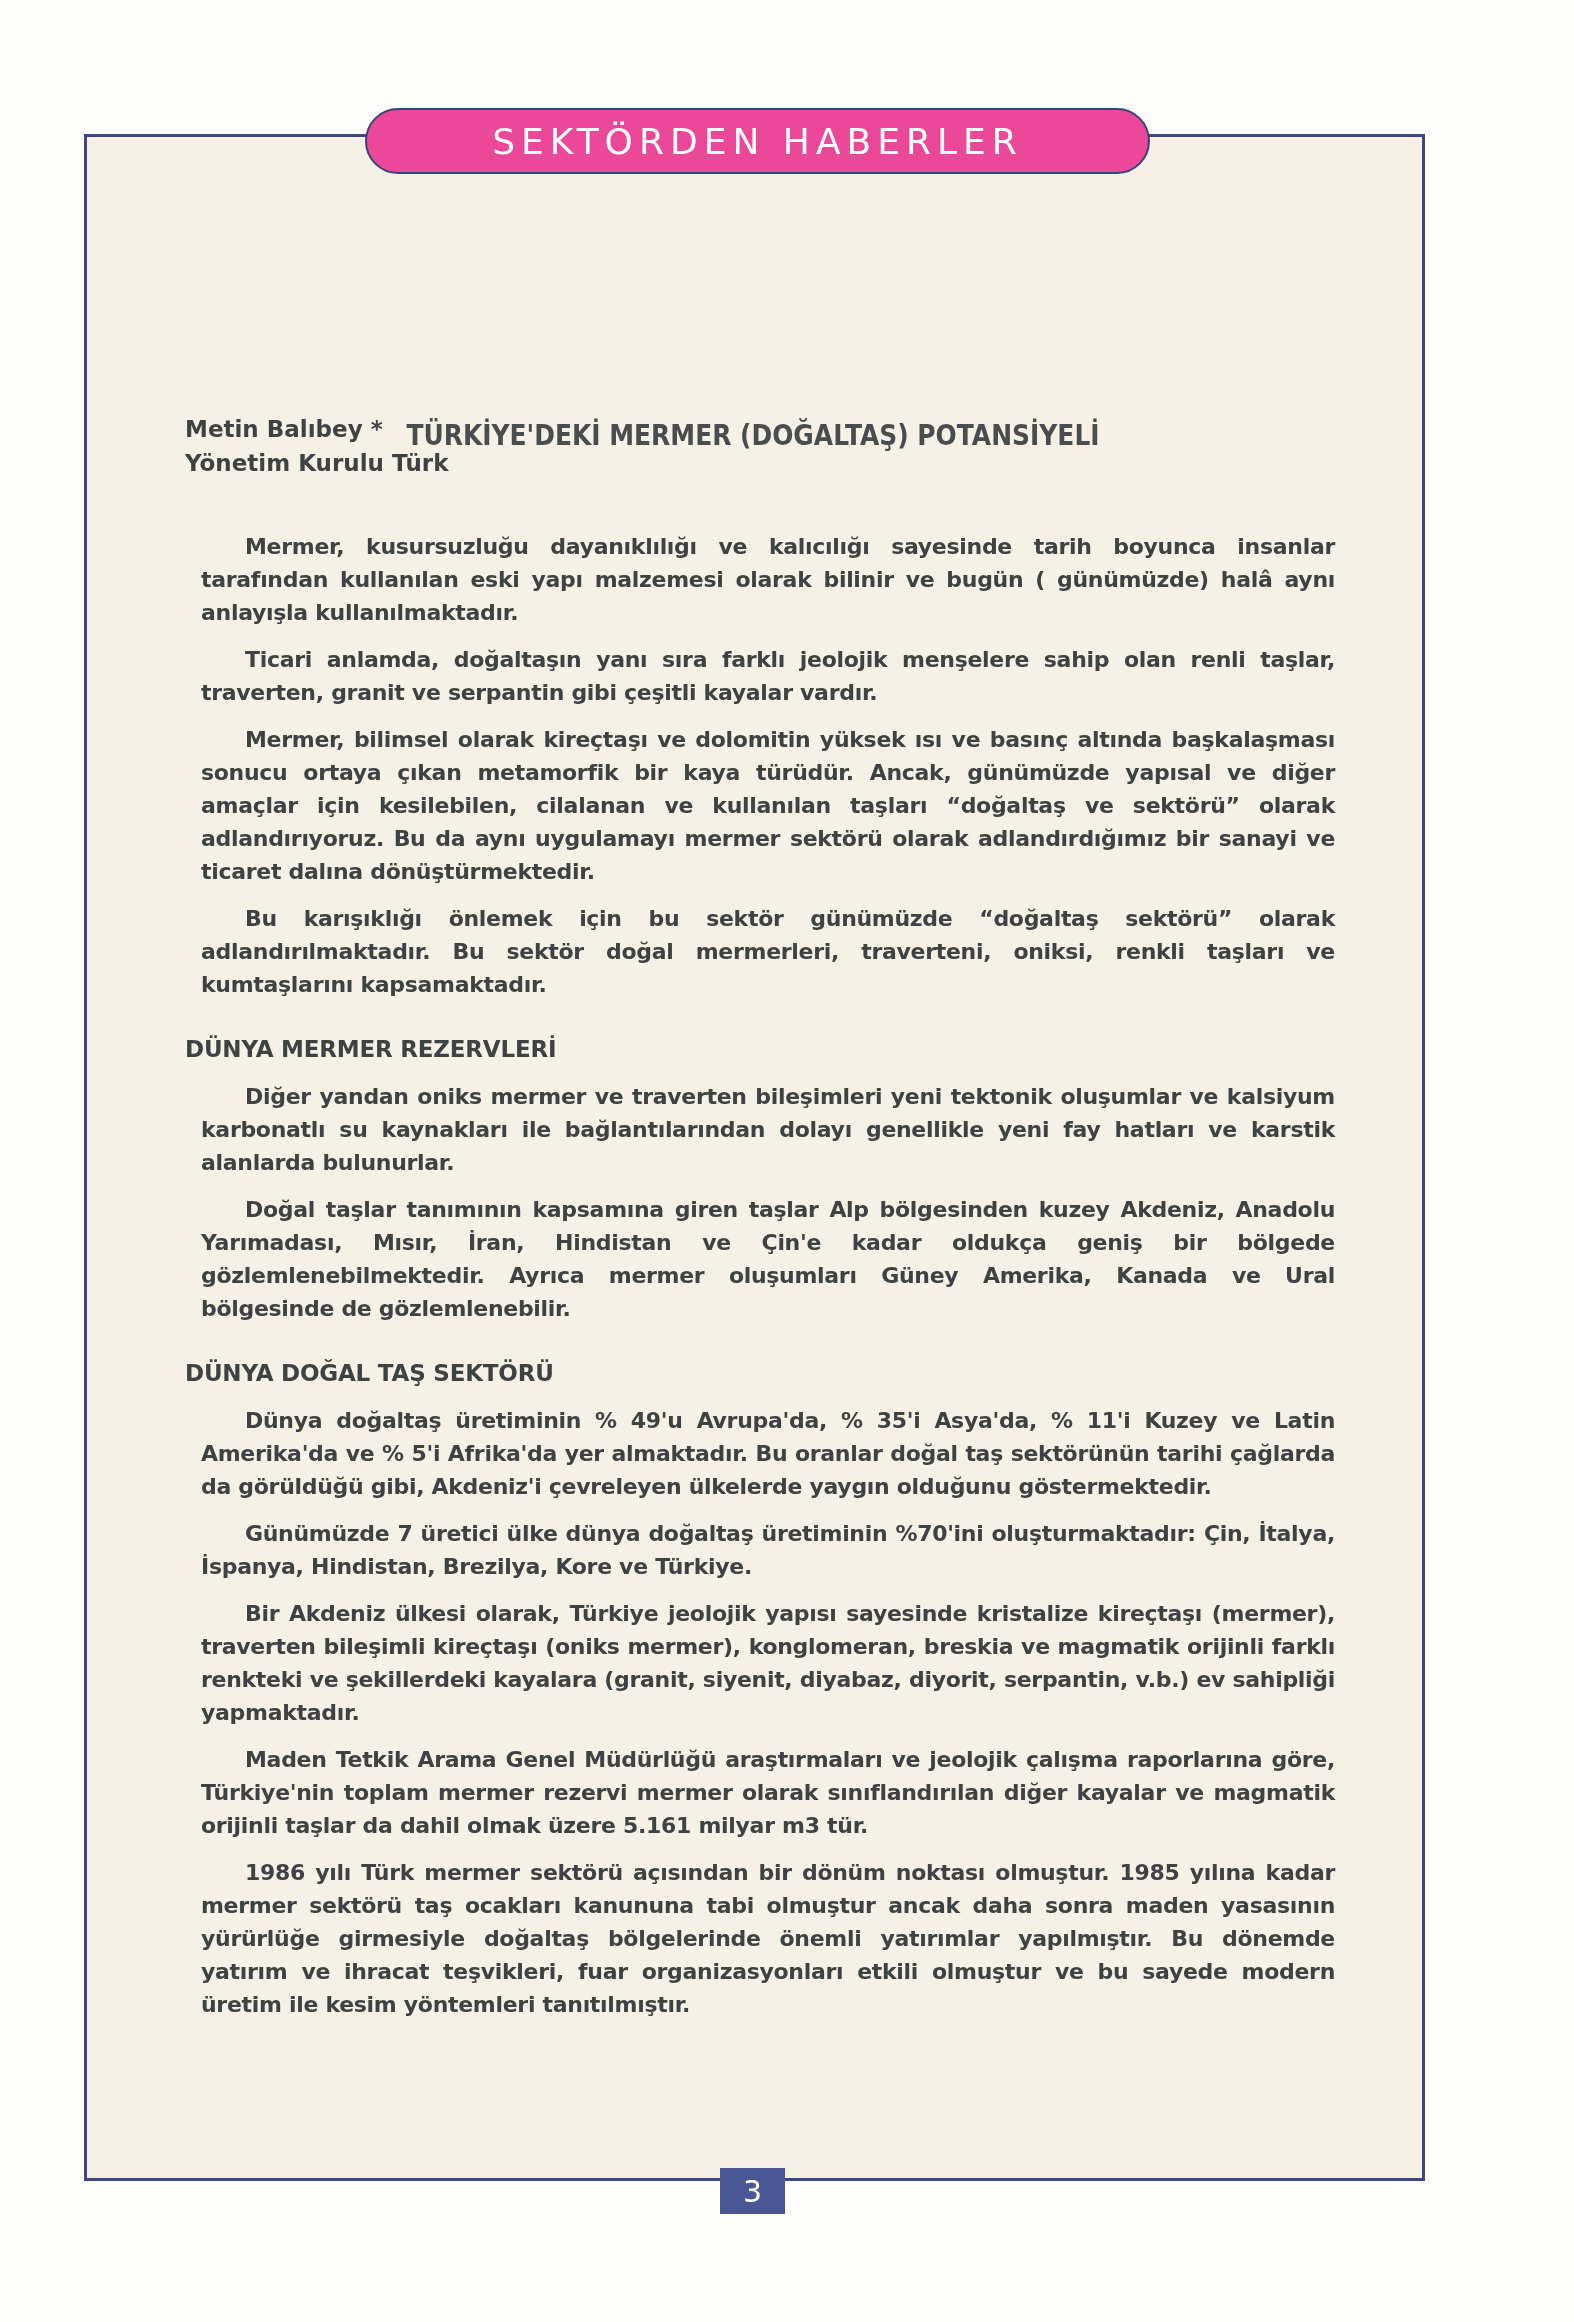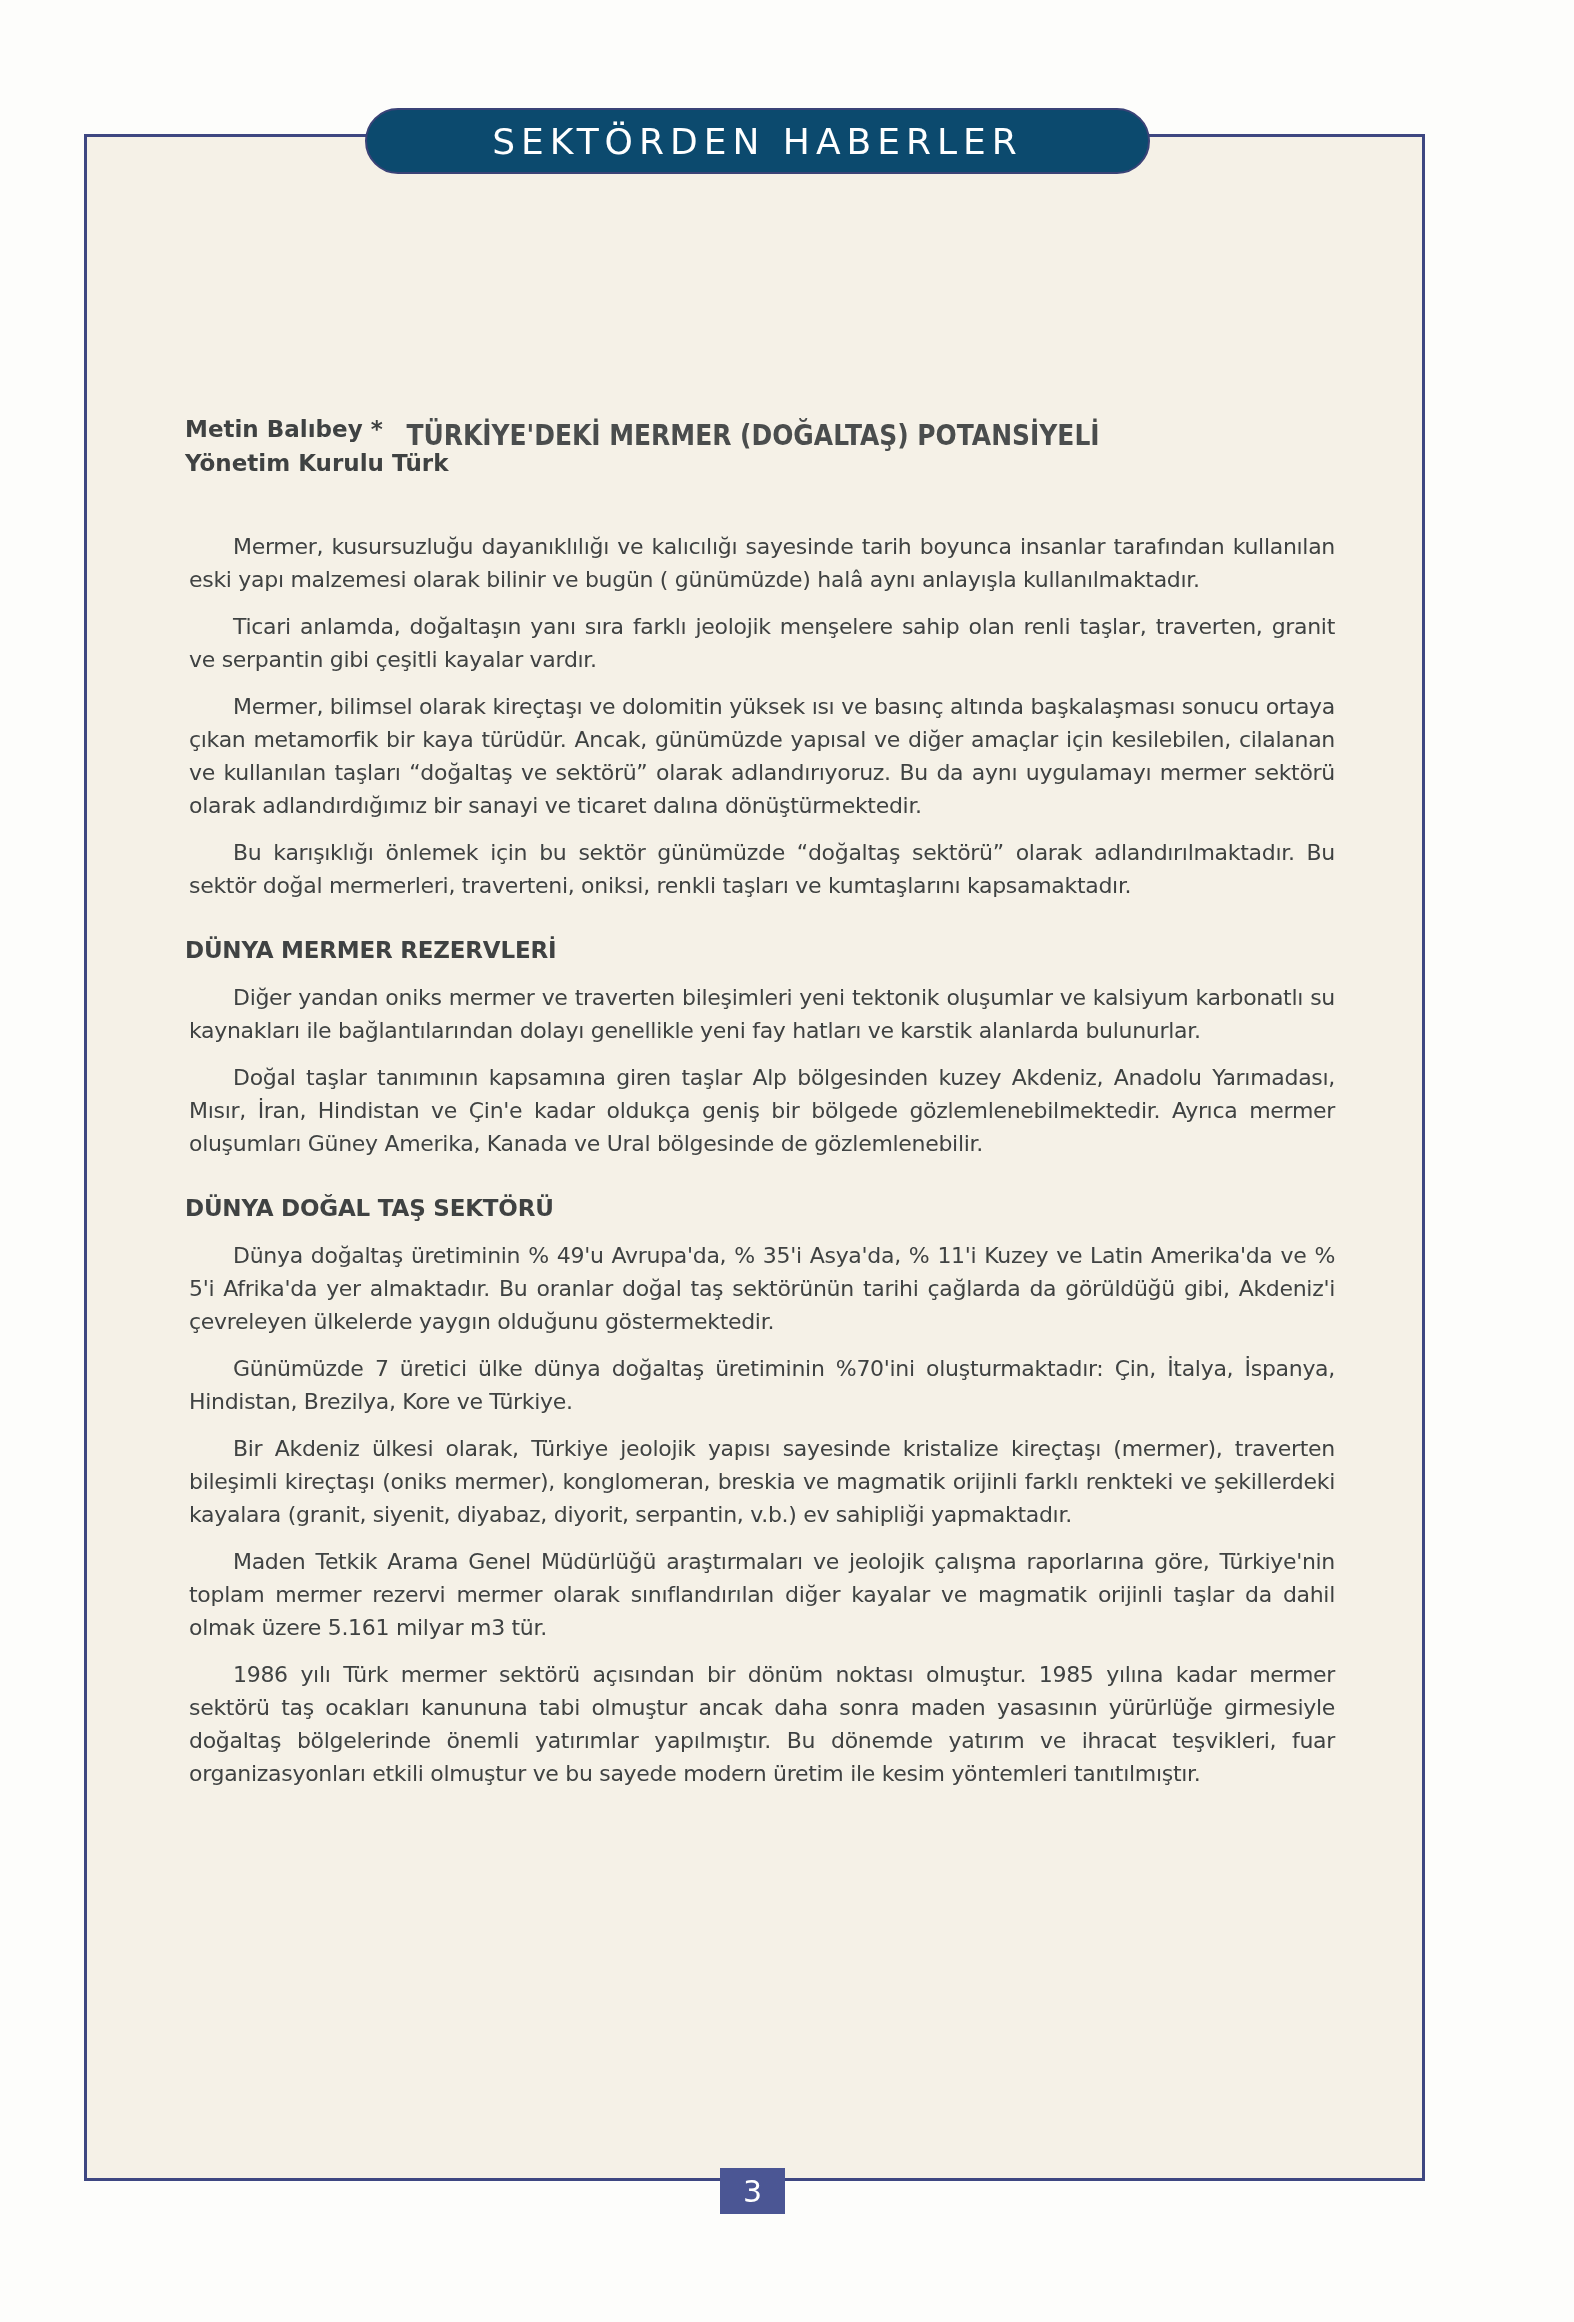--- a/index.html
+++ b/index.html
@@ -16,21 +16,21 @@
     left: 84px; top: 134px;
     width: 1341px; height: 2047px;
     background: #f5f1e7;
     border: 3px solid #3e4781;
     box-sizing: border-box;
   }
   .banner {
     position: absolute;
     left: 365px; top: 108px;
     width: 785px; height: 66px;
-    background: #0c4a6e;
+    background: #ec4899;
     border: 2px solid #3a4377;
     border-radius: 34px;
     box-sizing: border-box;
     display: flex; align-items: center; justify-content: center;
     color: #ffffff;
     font-family: "DejaVu Sans", sans-serif;
     font-size: 36px;
     letter-spacing: 6px;
     z-index: 2;
   }
@@ -64,24 +64,25 @@
     line-height: 33px;
   }
   .author {
     font-weight: bold;
     font-size: 23px;
     line-height: 34px;
     color: #3f4242;
   }
   .author-block { margin-bottom: 50px; }
   p {
-    margin: 0 0 14px 4px;
+    margin: 0 0 14px 16px;
     text-align: justify;
     text-indent: 44px;
     letter-spacing: -0.3px;
+    font-weight: bold;
   }
   .section-heading {
     font-weight: bold;
     font-size: 23px;
     margin: 32px 0 14px 0;
     letter-spacing: -0.2px;
   }
   .page-number {
     position: absolute;
     left: 720px; top: 2168px;

